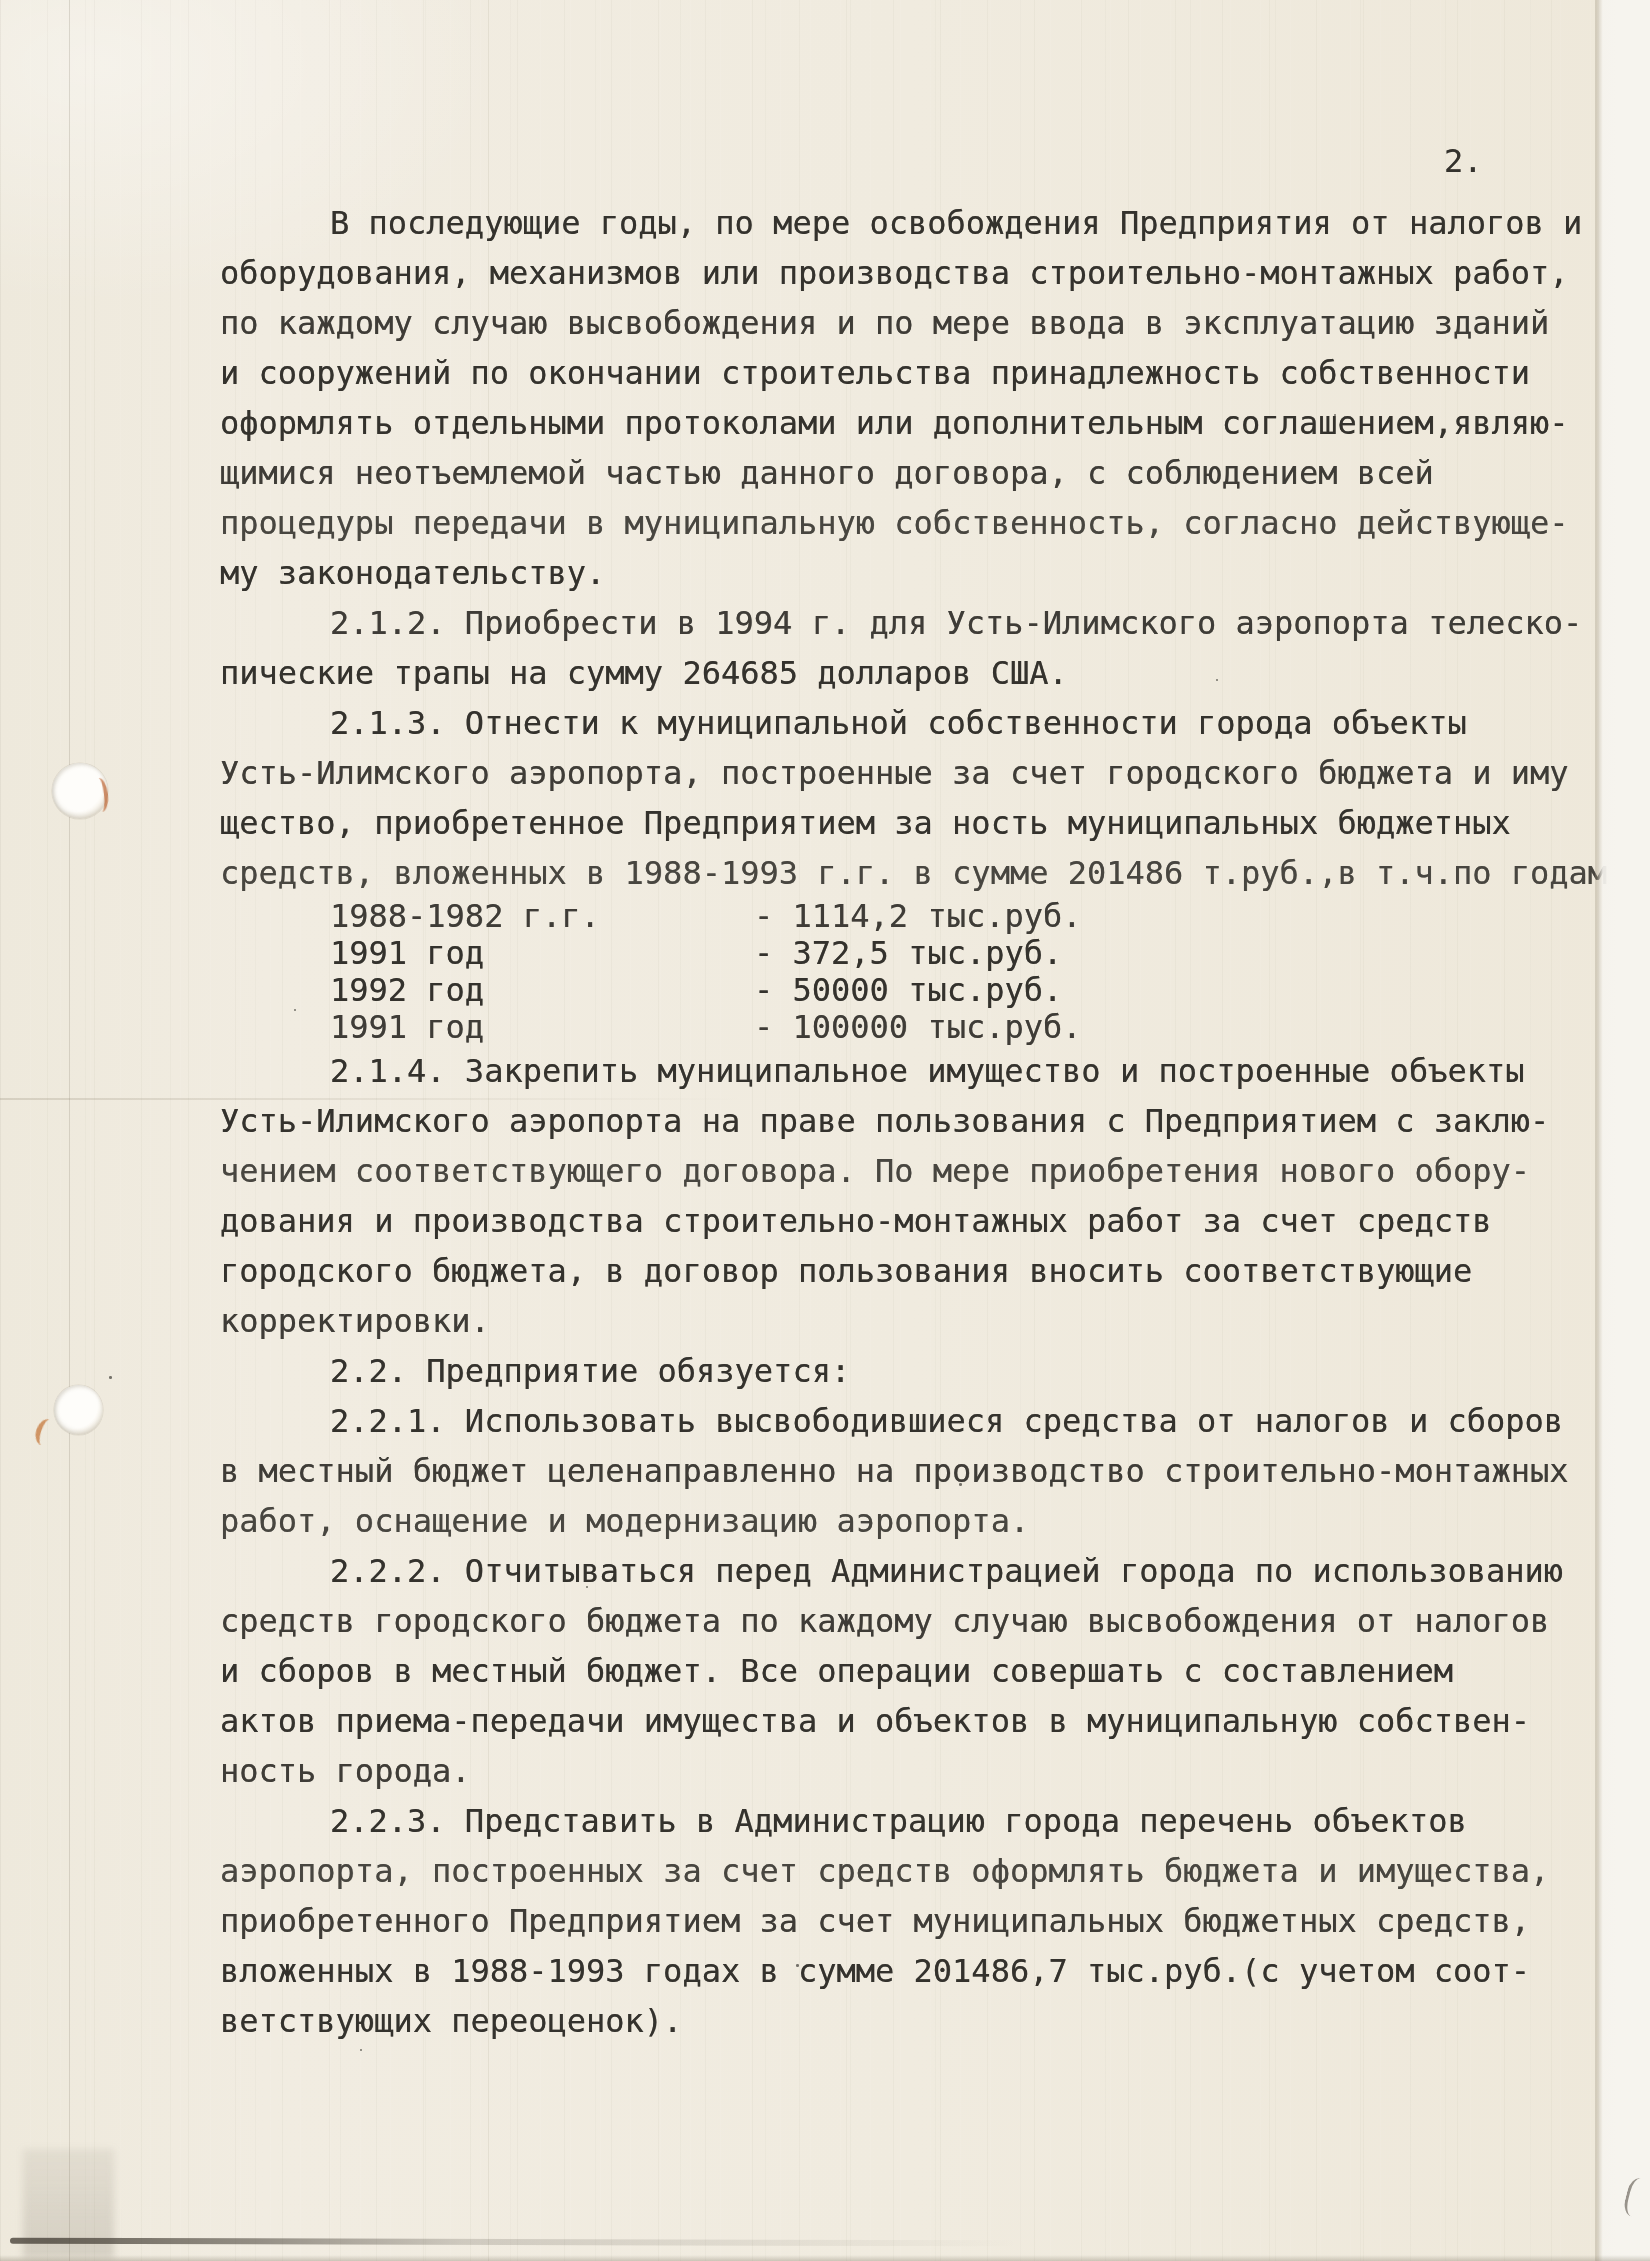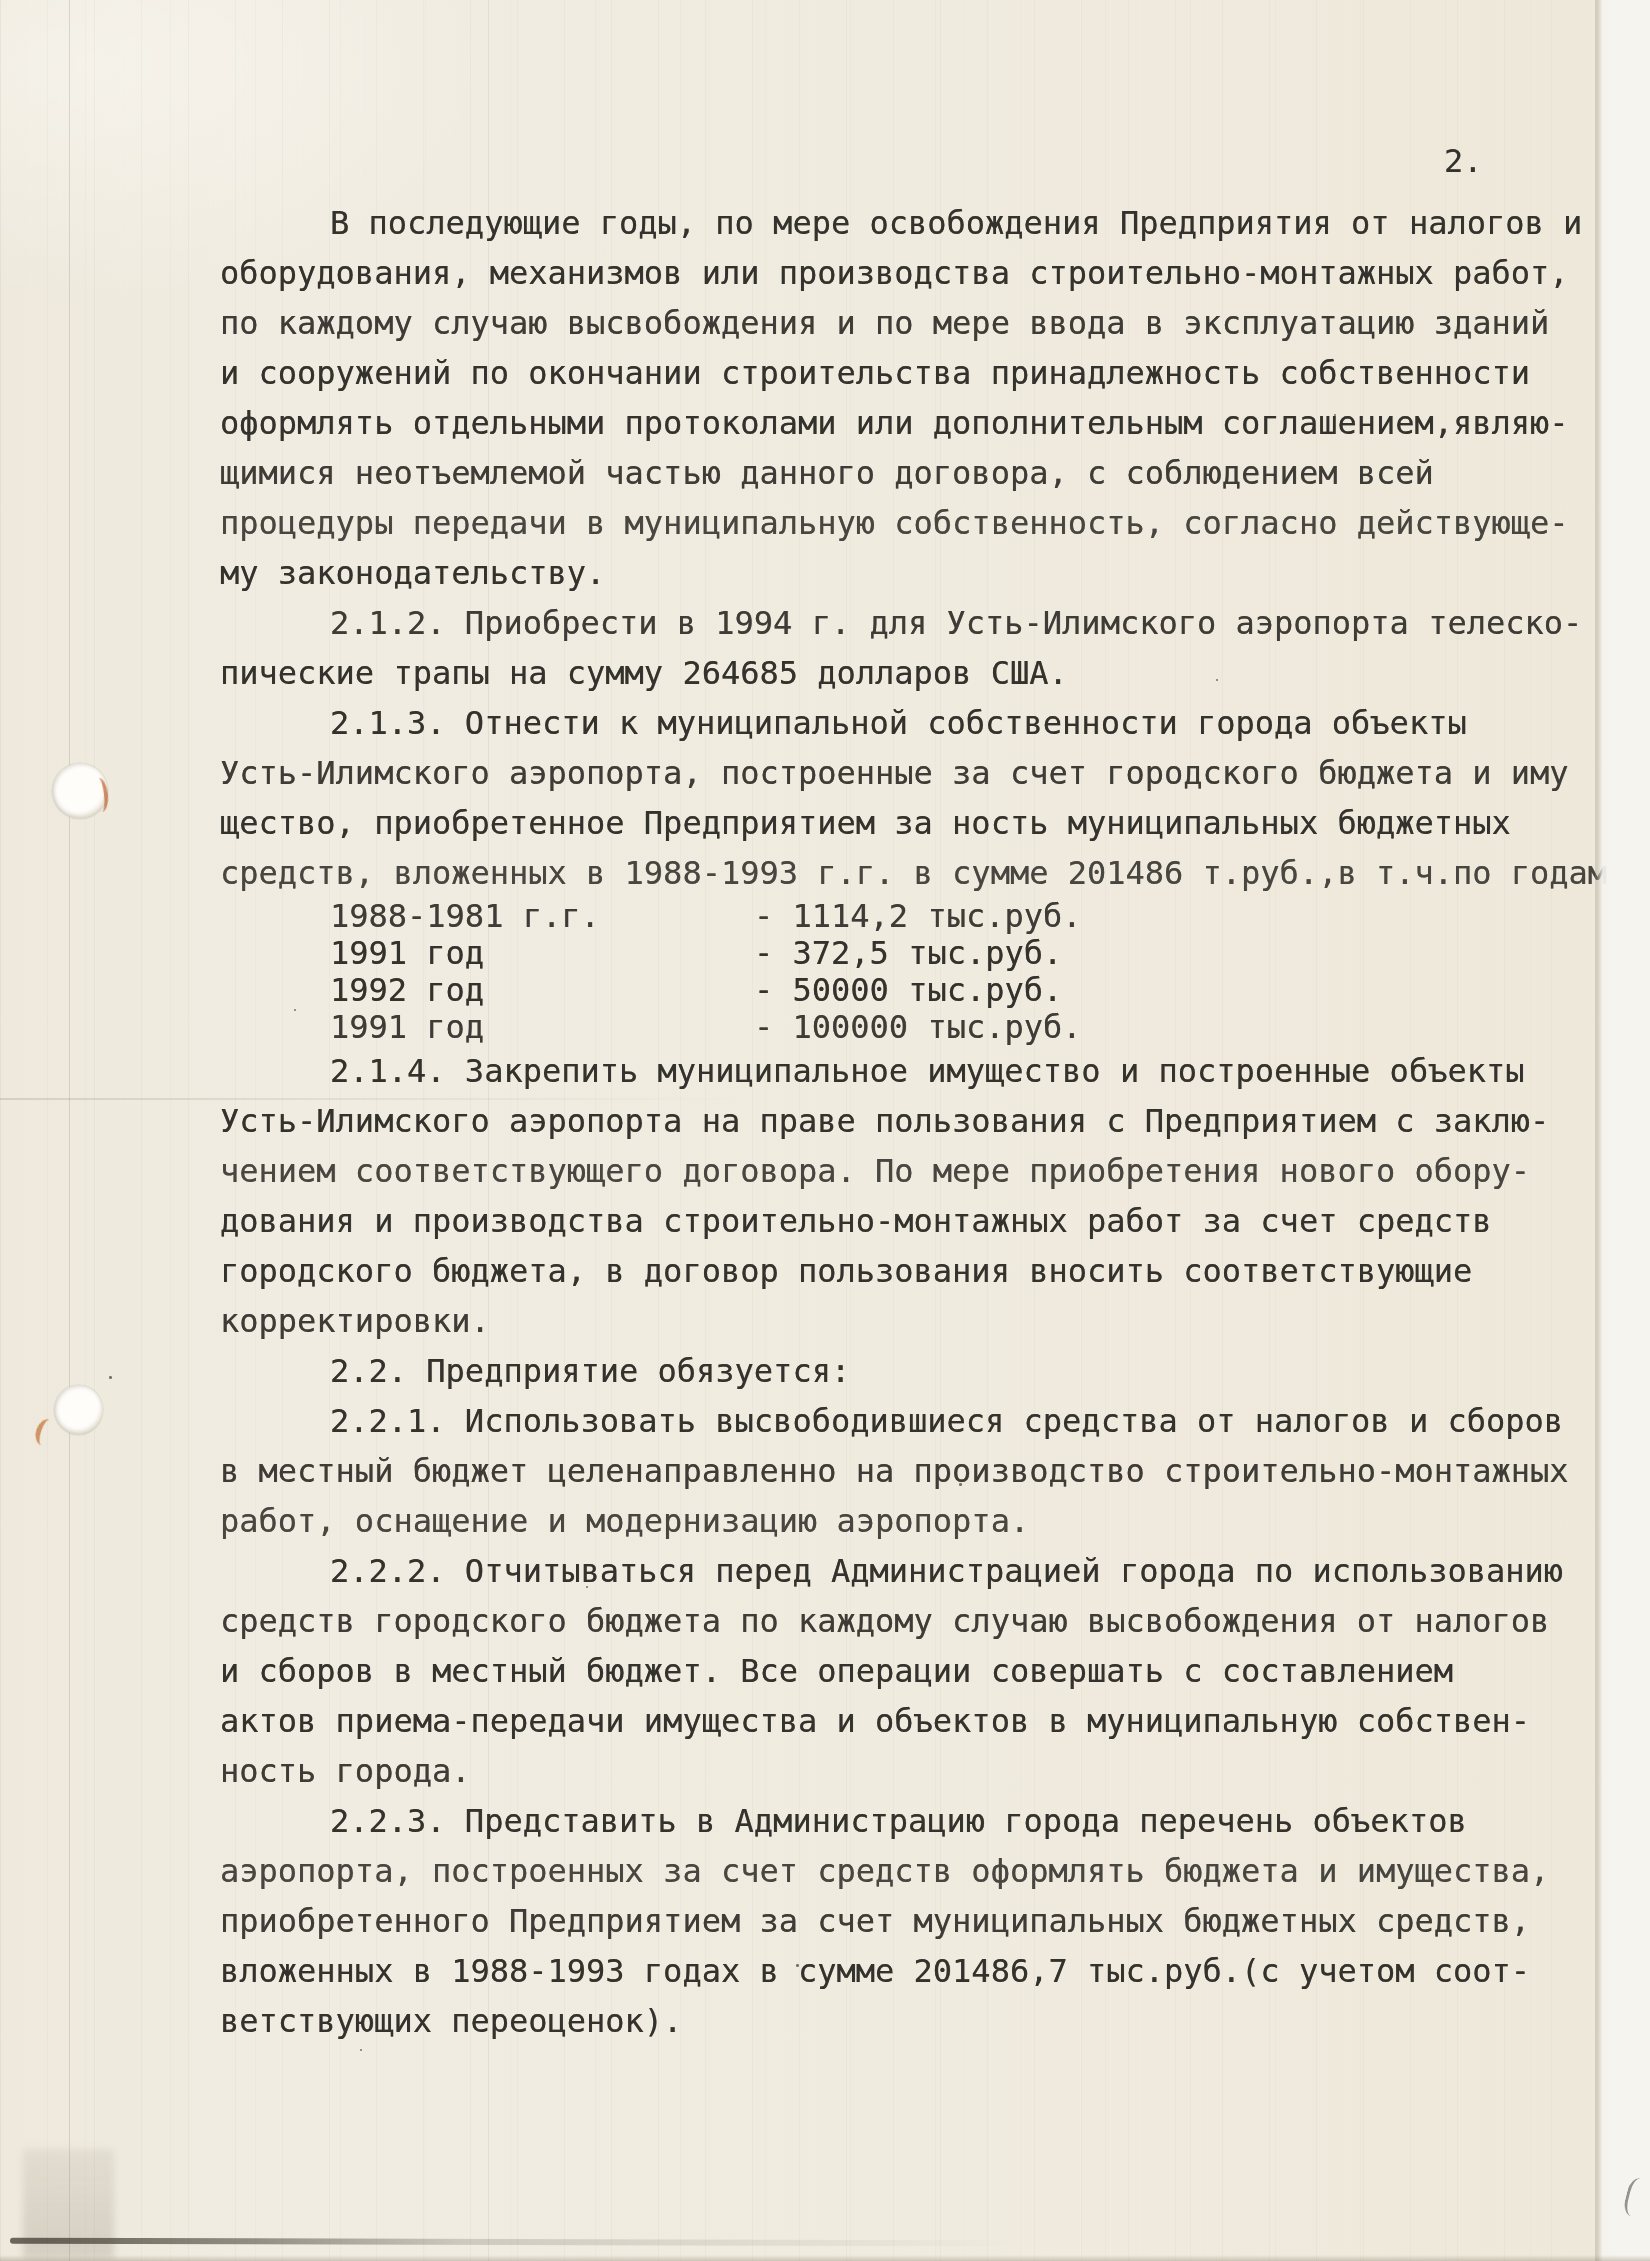--- a/index.html
+++ b/index.html
@@ -102,21 +102,21 @@
       <div class="line">оформлять отдельными протоколами или дополнительным соглашением,являю-</div>
       <div class="line">щимися неотъемлемой частью данного договора, с соблюдением всей</div>
       <div class="line">процедуры передачи в муниципальную собственность, согласно действующе-</div>
       <div class="line">му законодательству.</div>
       <div class="line indent">2.1.2. Приобрести в 1994 г. для Усть-Илимского аэропорта телеско-</div>
       <div class="line">пические трапы на сумму 264685 долларов США.</div>
       <div class="line indent">2.1.3. Отнести к муниципальной собственности города объекты</div>
       <div class="line">Усть-Илимского аэропорта, построенные за счет городского бюджета и иму</div>
       <div class="line">щество, приобретенное Предприятием за ность муниципальных бюджетных</div>
       <div class="line">средств, вложенных в 1988-1993 г.г. в сумме 201486 т.руб.,в т.ч.по годам</div>
-      <div class="line row"><span class="year">1988-1981 г.г.</span><span class="amount">- 1114,2 тыс.руб.</span></div>
+      <div class="line row"><span class="year">1988-1982 г.г.</span><span class="amount">- 1114,2 тыс.руб.</span></div>
       <div class="line row"><span class="year">1991 год</span><span class="amount">- 372,5 тыс.руб.</span></div>
       <div class="line row"><span class="year">1992 год</span><span class="amount">- 50000 тыс.руб.</span></div>
       <div class="line row"><span class="year">1991 год</span><span class="amount">- 100000 тыс.руб.</span></div>
       <div class="line indent">2.1.4. Закрепить муниципальное имущество и построенные объекты</div>
       <div class="line">Усть-Илимского аэропорта на праве пользования с Предприятием с заклю-</div>
       <div class="line">чением соответствующего договора. По мере приобретения нового обору-</div>
       <div class="line">дования и производства строительно-монтажных работ за счет средств</div>
       <div class="line">городского бюджета, в договор пользования вносить соответствующие</div>
       <div class="line">корректировки.</div>
       <div class="line indent">2.2. Предприятие обязуется:</div>

